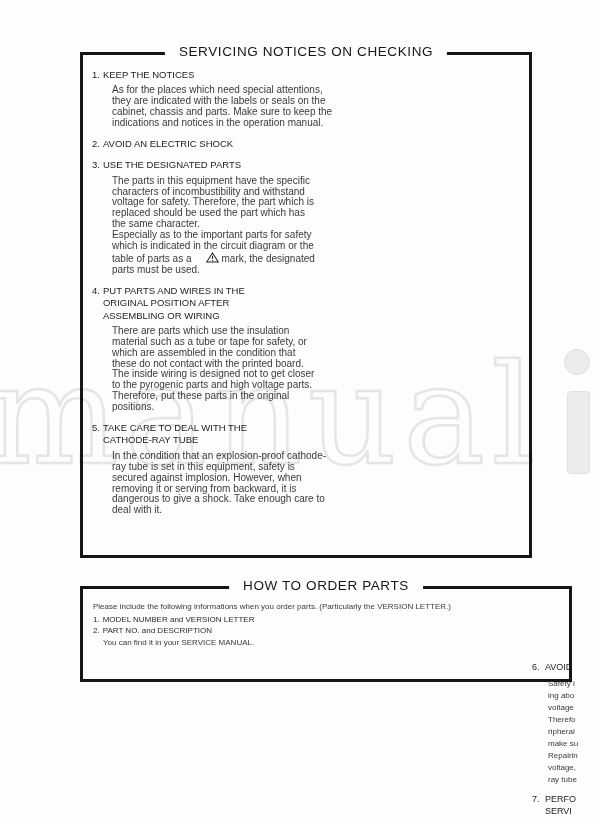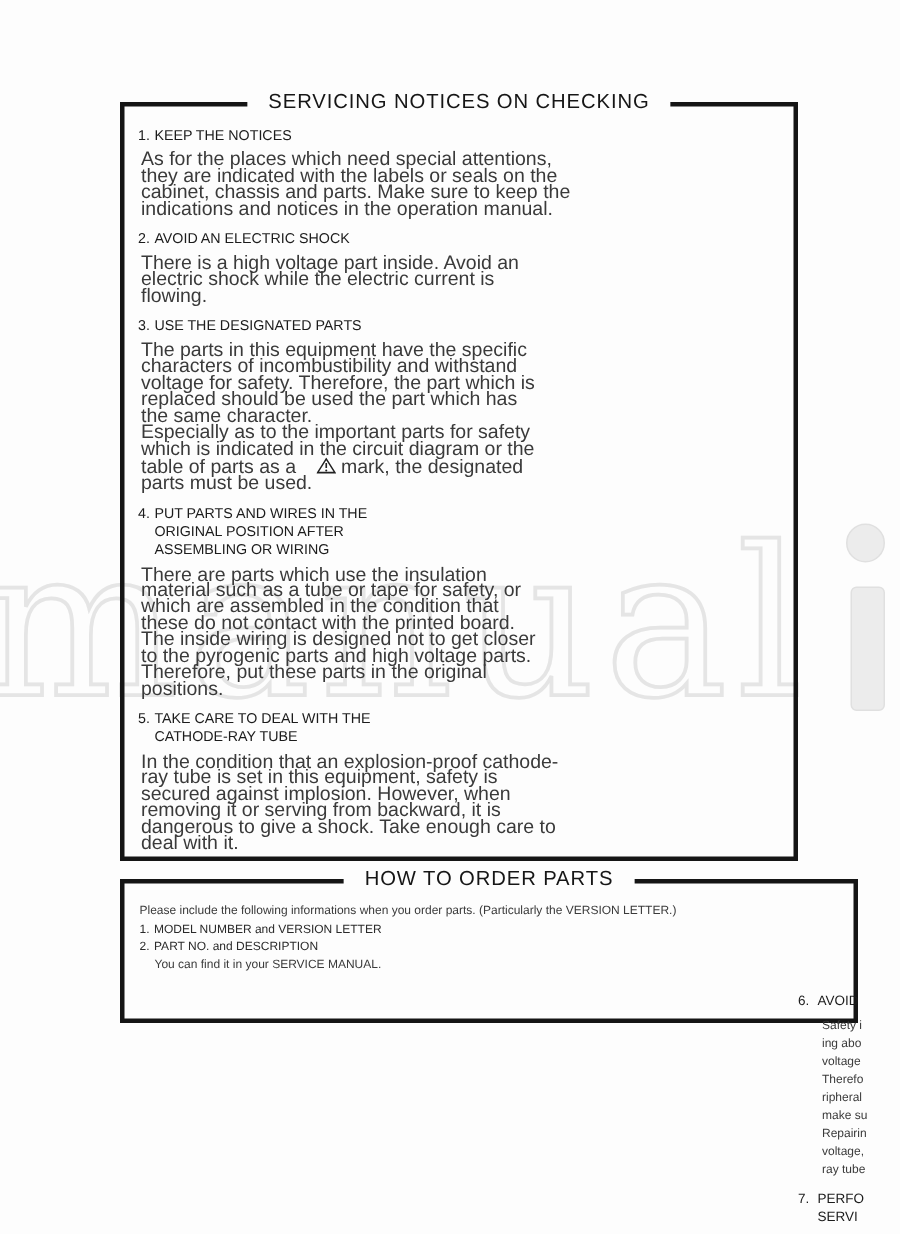--- a/index.html
+++ b/index.html
@@ -22,36 +22,36 @@
     position:absolute; left:564px; top:349px; width:26px; height:26px;
     border-radius:50%; background:#ececec; border:1px solid #e0e0e0;
   }
   .wm-i-stem {
     position:absolute; left:567px; top:391px; width:23px; height:83px;
     border-radius:4px; background:#ececec; border:1px solid #e0e0e0;
   }
 
   
   .frame { position:absolute; border:3px solid #151515; background:transparent; z-index:2; }
-  .notice-box { left:80px; top:68px; width:452px; height:506px; }
+  .notice-box { left:80px; top:52px; width:452px; height:506px; }
   .order-box  { left:80px; top:586px; width:492px; height:96px; }
   .box-title {
     position:absolute; top:-11px; left:50%; transform:translateX(-50%);
     background:#fdfdfd; padding:0 14px; white-space:nowrap;
     font-size:13.5px; letter-spacing:0.6px; color:#161616;
   }
 
   
   .nb-content { padding:14px 10px 0 9px; }
   .section { margin-bottom:9px; }
   .sec-head { display:flex; font-size:9.5px; line-height:1.3; color:#1c1c1c; margin-bottom:4px; }
   .sec-num { flex:0 0 auto; margin-right:3px; }
   .prewrap { white-space:pre-wrap; }
   .sec-body {
-    margin-left:2px; font-size:13px; line-height:10.9px; color:#3a3a3a;
+    margin-left:20px; font-size:10px; line-height:10.9px; color:#3a3a3a;
     white-space:pre-wrap;
   }
   .warn-svg { display:inline-block; vertical-align:-1px; margin:0 3px 0 14px; }
 
   
   .ob-content { padding:12px 4px 0 10px; font-size:8px; color:#3a3a3a; }
   .ob-intro { line-height:11.5px; margin-bottom:1px; }
   .ob-item-head { display:flex; line-height:11.5px; color:#2a2a2a; }
   .ob-item-head .sec-num { margin-right:3px; }
   .ob-item-body { margin-left:10px; line-height:11.5px; white-space:pre-wrap; }
@@ -88,23 +88,20 @@
 they are indicated with the labels or seals on the
 cabinet, chassis and parts. Make sure to keep the
 indications and notices in the operation manual.</div>
       </div>
 
       <div class="section">
         <div class="sec-head">
           <span class="sec-num">2.</span>
           <span class="prewrap">AVOID AN ELECTRIC SHOCK</span>
         </div>
-        <div class="sec-body">There is a high voltage part inside. Avoid an
-electric shock while the electric current is
-flowing.</div>
       </div>
 
       <div class="section">
         <div class="sec-head">
           <span class="sec-num">3.</span>
           <span class="prewrap">USE THE DESIGNATED PARTS</span>
         </div>
         <div class="sec-body"><span class="prewrap">The parts in this equipment have the specific
 characters of incombustibility and withstand
 voltage for safety. Therefore, the part which is

